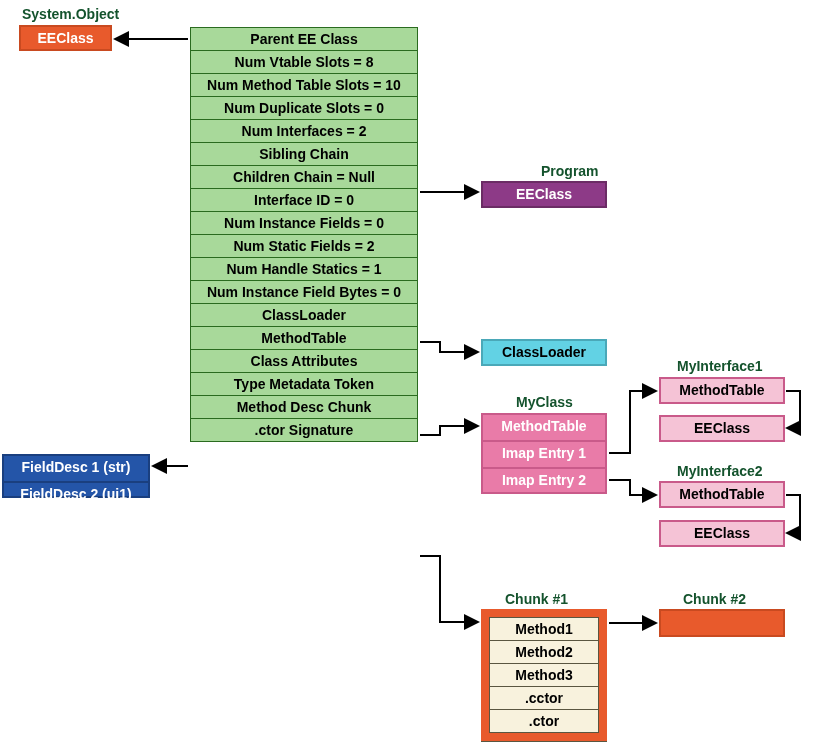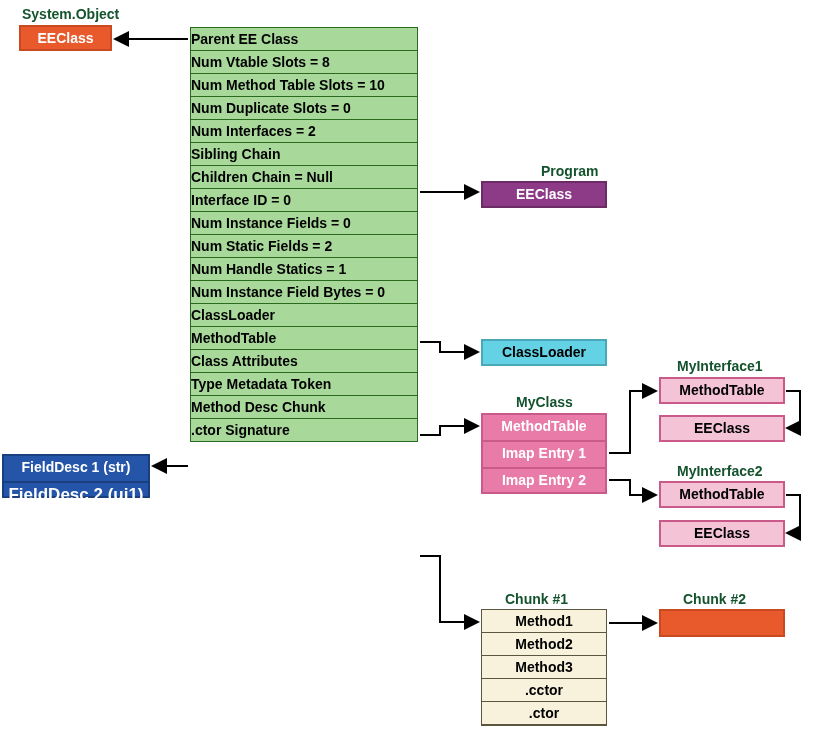--- a/index.html
+++ b/index.html
@@ -1,45 +1,45 @@
 <!DOCTYPE html>
 <html><head>
 <meta charset="utf-8">
 <style>
 * { box-sizing: border-box; margin: 0; padding: 0; }
 body { width: 814px; height: 752px; position: relative; font-family: Tahoma, Arial, sans-serif; font-weight: bold; background: #fff; }
 
 .box-orange { background: #e85a2c; border: 2px solid #c94a20; color: #fff; text-align: center; }
 .box-orange-outline { background: #e85a2c; border: 2px solid #c94a20; }
 .box-blue-dark { background: #2455a8; border: 2px solid #1a3f7f; color: #ffffff; text-align: center; }
-.box-green { background: #a8d99a; border-top: 1px solid #2a6b1f; border-left: 1px solid #2a6b1f; border-right: 1px solid #2a6b1f; color: #000; text-align: left; padding: 3px 0; font-size: 14px; font-weight: bold; }
+.box-green { background: #a8d99a; border-top: 1px solid #2a6b1f; border-left: 1px solid #2a6b1f; border-right: 1px solid #2a6b1f; color: #000; text-align: center; padding: 3px 0; font-size: 14px; font-weight: bold; }
 .green-col { position: absolute; border-bottom: 1px solid #2a6b1f; }
 
 .box-purple { background: #8d3a87; border: 2px solid #6b2c65; color: #fff; text-align: center; }
 .box-cyan { background: #62d2e4; border: 2px solid #4aa8b8; color: #000; text-align: center; }
 .box-pink { background: #e97ba8; border: 2px solid #c95a8a; color: #fff; text-align: center; }
 .box-pink-light { background: #f5c3d6; border: 2px solid #c95a8a; color: #000; text-align: center; }
 .box-cream { background: #f8f2dd; border-top: 1px solid #5a5640; border-left: 1px solid #5a5640; border-right: 1px solid #5a5640; color: #000; text-align: center; padding: 3px 10px; font-size: 14px; font-weight: bold; }
-.cream-col { position: absolute; border-bottom: 1px solid #5a5640; background: #e85a2c; padding: 0; }
+.cream-col { position: absolute; border-bottom: 1px solid #5a5640; background: #e85a2c; padding: 8px; }
 
 .cell { display: block; width: 100%; }
 .phead { position: absolute; font-size: 14px; font-weight: bold; color: #14532d; }
 
 svg.arrows { position: absolute; top: 0; left: 0; width: 814px; height: 752px; pointer-events: none; }
 </style>
 </head>
 <body>
 
 <div class="phead" style="left:22px; top:6px;">System.Object</div>
 
 <div class="box-orange" style="position:absolute; left:19px; top:25px; width:93px; height:26px; line-height:22px; font-size:14px;">EEClass</div>
 
 <div style="position:absolute; left:2px; top:454px;">
   <div class="box-blue-dark" style="width:148px; height:27px; line-height:23px; font-size:14px; border-bottom:none;">FieldDesc 1 (str)</div>
-  <div class="box-blue-dark" style="width:148px; height:17px; line-height:23px; font-size:17px;">FieldDesc 2 (ui1)</div>
+  <div class="box-blue-dark" style="width:148px; height:17px; line-height:23px; font-size:14px;">FieldDesc 2 (ui1)</div>
 </div>
 
 <div class="green-col" style="left:190px; top:27px; width:228px;">
   <div class="box-green cell">Parent EE Class</div>
   <div class="box-green cell">Num Vtable Slots = 8</div>
   <div class="box-green cell">Num Method Table Slots = 10</div>
   <div class="box-green cell">Num Duplicate Slots = 0</div>
   <div class="box-green cell">Num Interfaces = 2</div>
   <div class="box-green cell">Sibling Chain</div>
   <div class="box-green cell">Children Chain = Null</div>

